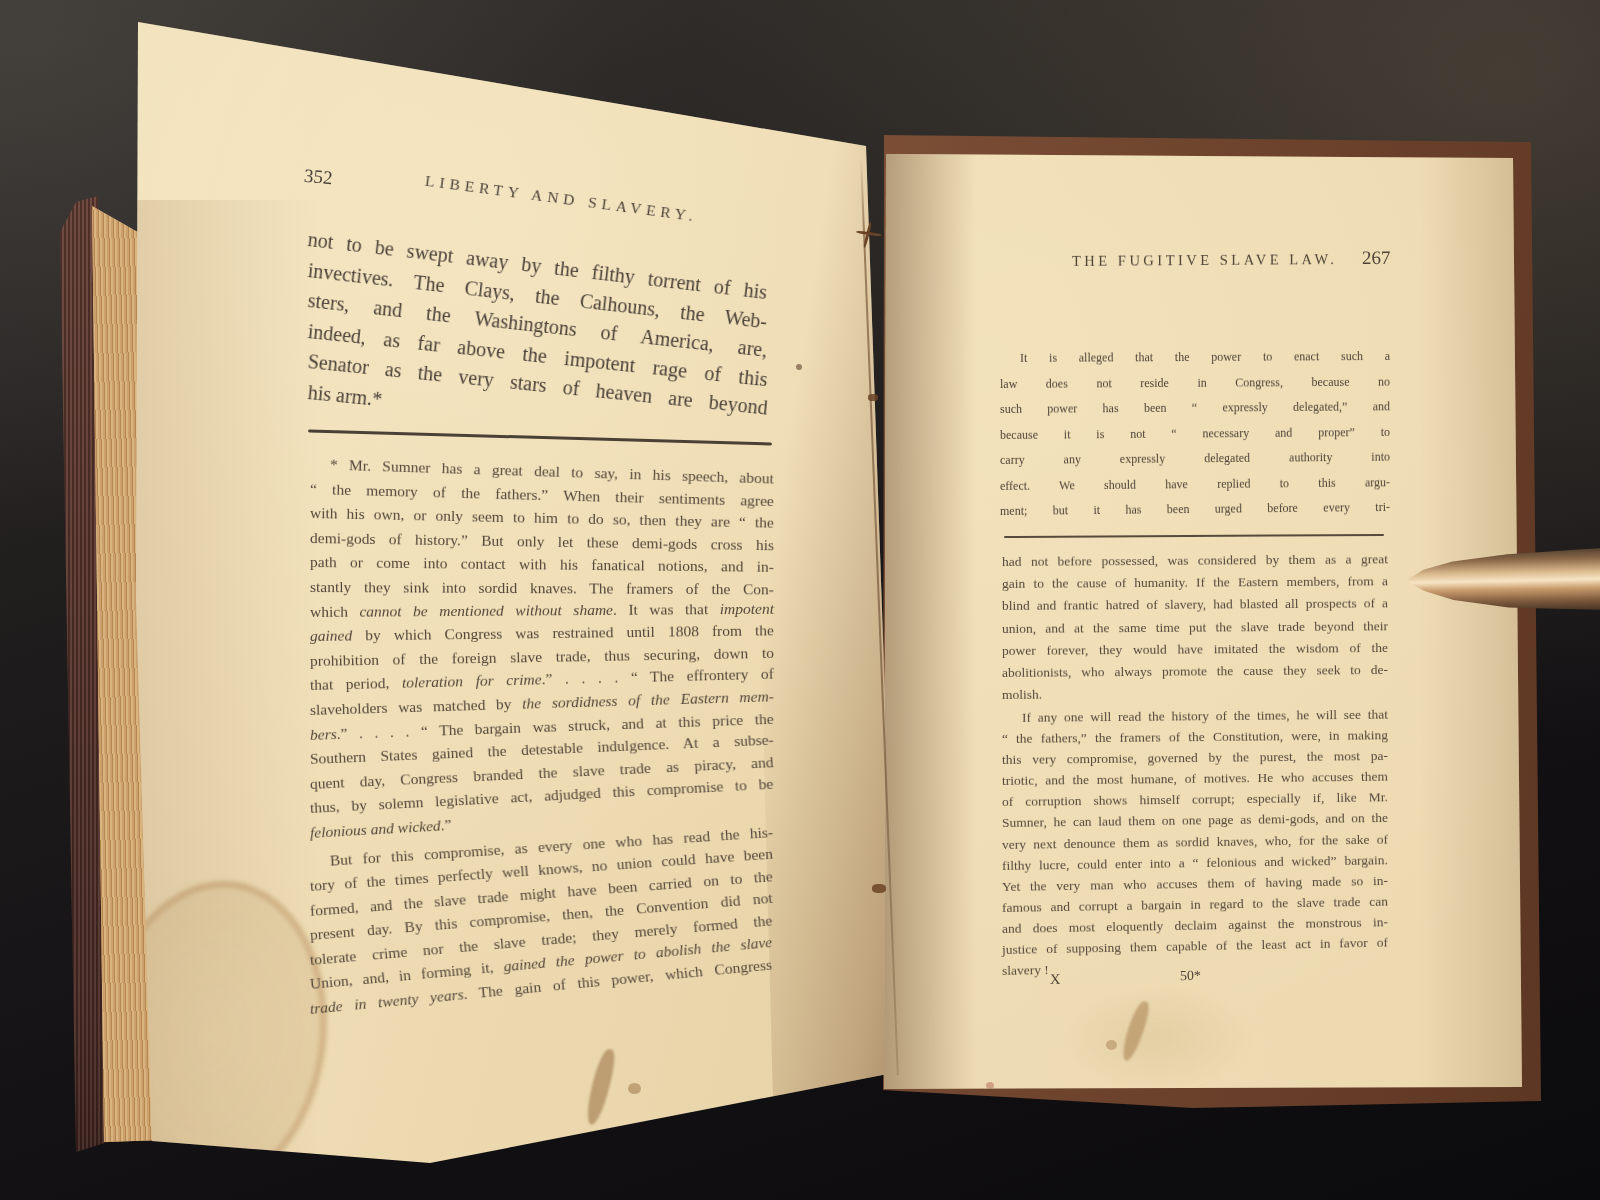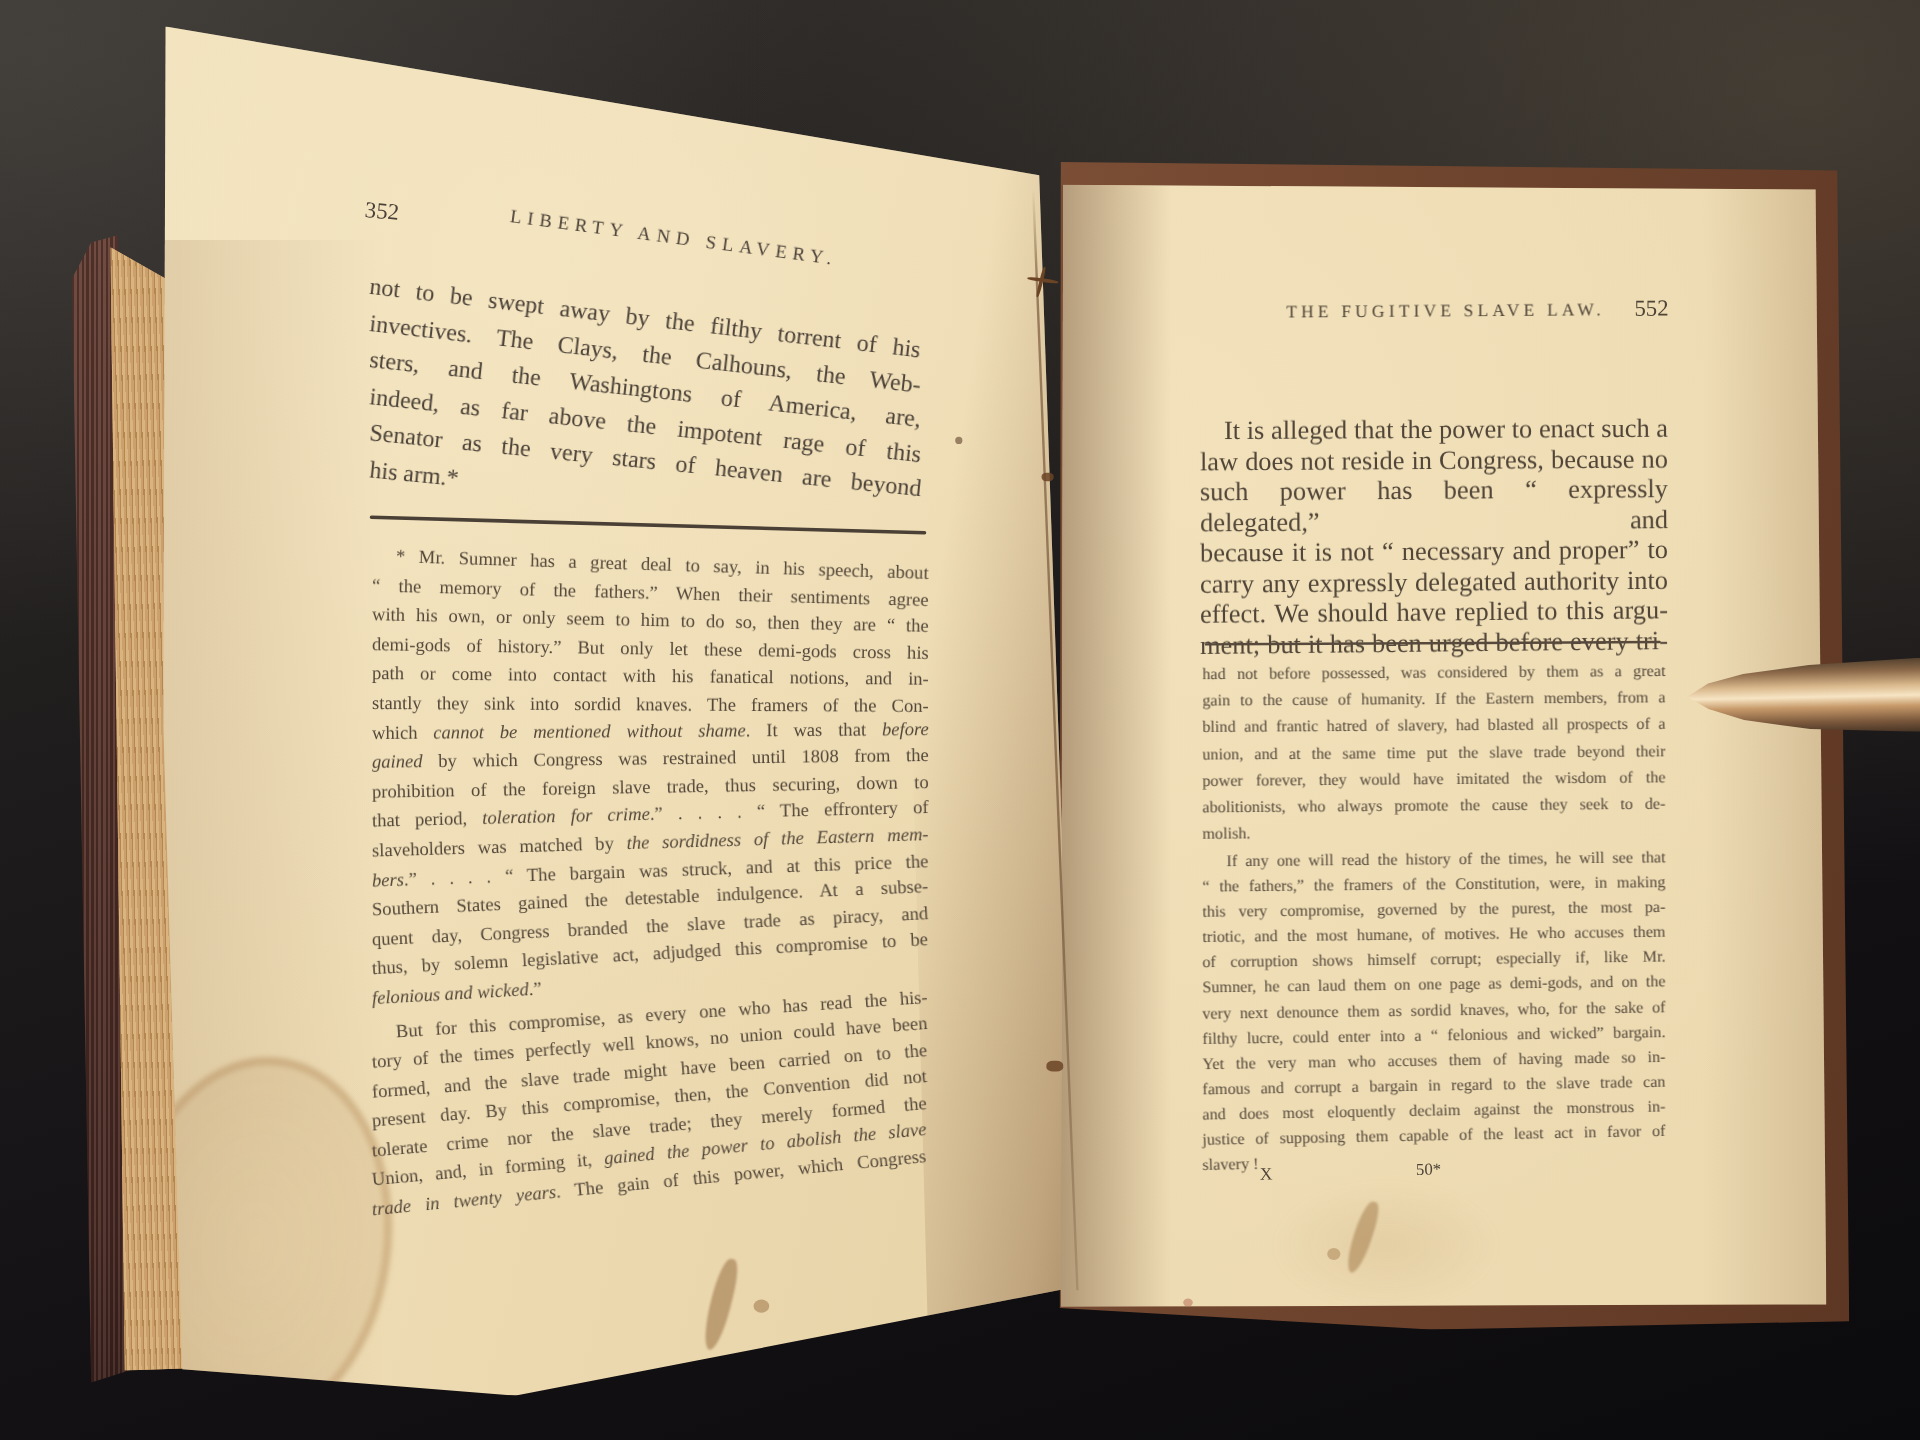--- a/index.html
+++ b/index.html
@@ -88,21 +88,21 @@
 
       <div class="rule" style="left:308px;top:436px;width:464px;height:3px;background:#4a4036;transform:rotate(1.6deg);"></div>
 
       <div class="blk ink-l" style="left:310px;top:452px;width:464px;font-size:15.5px;line-height:24.6px;color:#534739;">
         <div class="tl in" style="--r:1.8deg">* Mr. Sumner has a great deal to say, in his speech, about</div>
         <div class="tl" style="--r:1.5deg">“ the memory of the fathers.” When their sentiments agree</div>
         <div class="tl" style="--r:1.2deg">with his own, or only seem to him to do so, then they are “ the</div>
         <div class="tl" style="--r:0.9deg">demi-gods of history.” But only let these demi-gods cross his</div>
         <div class="tl" style="--r:0.6deg">path or come into contact with his fanatical notions, and in-</div>
         <div class="tl" style="--r:0.3deg">stantly they sink into sordid knaves. The framers of the Con-</div>
-        <div class="tl" style="--r:-0.4deg">which <i>cannot be mentioned without shame</i>. It was that <i>before</i></div>
+        <div class="tl" style="--r:-0.4deg">which <i>cannot be mentioned without shame</i>. It was that <i>impotent</i></div>
         <div class="tl" style="--r:-0.7deg"><i>gained</i> by which Congress was restrained until 1808 from the</div>
         <div class="tl" style="--r:-1.0deg">prohibition of the foreign slave trade, thus securing, down to</div>
         <div class="tl" style="--r:-1.4deg">that period, <i>toleration for crime</i>.” . . . . “ The effrontery of</div>
         <div class="tl" style="--r:-1.7deg">slaveholders was matched by <i>the sordidness of the Eastern mem-</i></div>
         <div class="tl" style="--r:-2.0deg"><i>bers</i>.” . . . . “ The bargain was struck, and at this price the</div>
         <div class="tl" style="--r:-2.4deg">Southern States gained the detestable indulgence. At a subse-</div>
         <div class="tl" style="--r:-2.7deg">quent day, Congress branded the slave trade as piracy, and</div>
         <div class="tl" style="--r:-3.0deg">thus, by solemn legislative act, adjudged this compromise to be</div>
         <div class="tl last" style="--r:-3.3deg"><i>felonious and wicked</i>.”</div>
         <div class="tl in" style="--r:-3.7deg;margin-top:4px">But for this compromise, as every one who has read the his-</div>
@@ -125,24 +125,24 @@
            background:radial-gradient(ellipse,rgba(185,145,90,.16),rgba(185,145,90,0) 70%);filter:blur(5px);"></div>
       <div class="stain" style="left:1128px;top:1000px;width:15px;height:62px;transform:rotate(18deg);
            border-radius:55% 45% 60% 60%;background:rgba(160,120,72,.5);filter:blur(1px);"></div>
       <div class="stain" style="left:1106px;top:1040px;width:11px;height:10px;border-radius:50%;
            background:rgba(160,120,72,.45);"></div>
       <div class="stain" style="left:986px;top:1082px;width:8px;height:7px;border-radius:50%;
            background:rgba(170,90,70,.45);"></div>
 
       <div class="blk ink-r" style="left:1072px;top:252px;font-size:14.5px;letter-spacing:3.5px;
            transform:rotate(-0.4deg);white-space:nowrap;filter:blur(.25px);">THE FUGITIVE SLAVE LAW.</div>
-      <div class="blk ink-r" style="left:1362px;top:247px;font-size:19px;transform:rotate(-0.4deg);">552</div>
+      <div class="blk ink-r" style="left:1362px;top:247px;font-size:19px;transform:rotate(-0.4deg);">267</div>
 
 
-      <div class="blk ink-r" style="left:1000px;top:346px;width:390px;font-size:22px;line-height:25.5px;">
+      <div class="blk ink-r" style="left:1000px;top:346px;width:390px;font-size:12px;line-height:25.5px;">
         <div class="tl in" style="--r:-0.3deg">It is alleged that the power to enact such a</div>
         <div class="tl" style="--r:-0.35deg">law does not reside in Congress, because no</div>
         <div class="tl" style="--r:-0.4deg">such power has been “ expressly delegated,” and</div>
         <div class="tl" style="--r:-0.45deg">because it is not “ necessary and proper” to</div>
         <div class="tl" style="--r:-0.5deg">carry any expressly delegated authority into</div>
         <div class="tl" style="--r:-0.55deg">effect. We should have replied to this argu-</div>
         <div class="tl" style="--r:-0.6deg">ment; but it has been urged before every tri-</div>
       </div>
 
       <div class="rule" style="left:1004px;top:535px;width:380px;height:2px;background:#574a3d;transform:rotate(-0.3deg);"></div>

